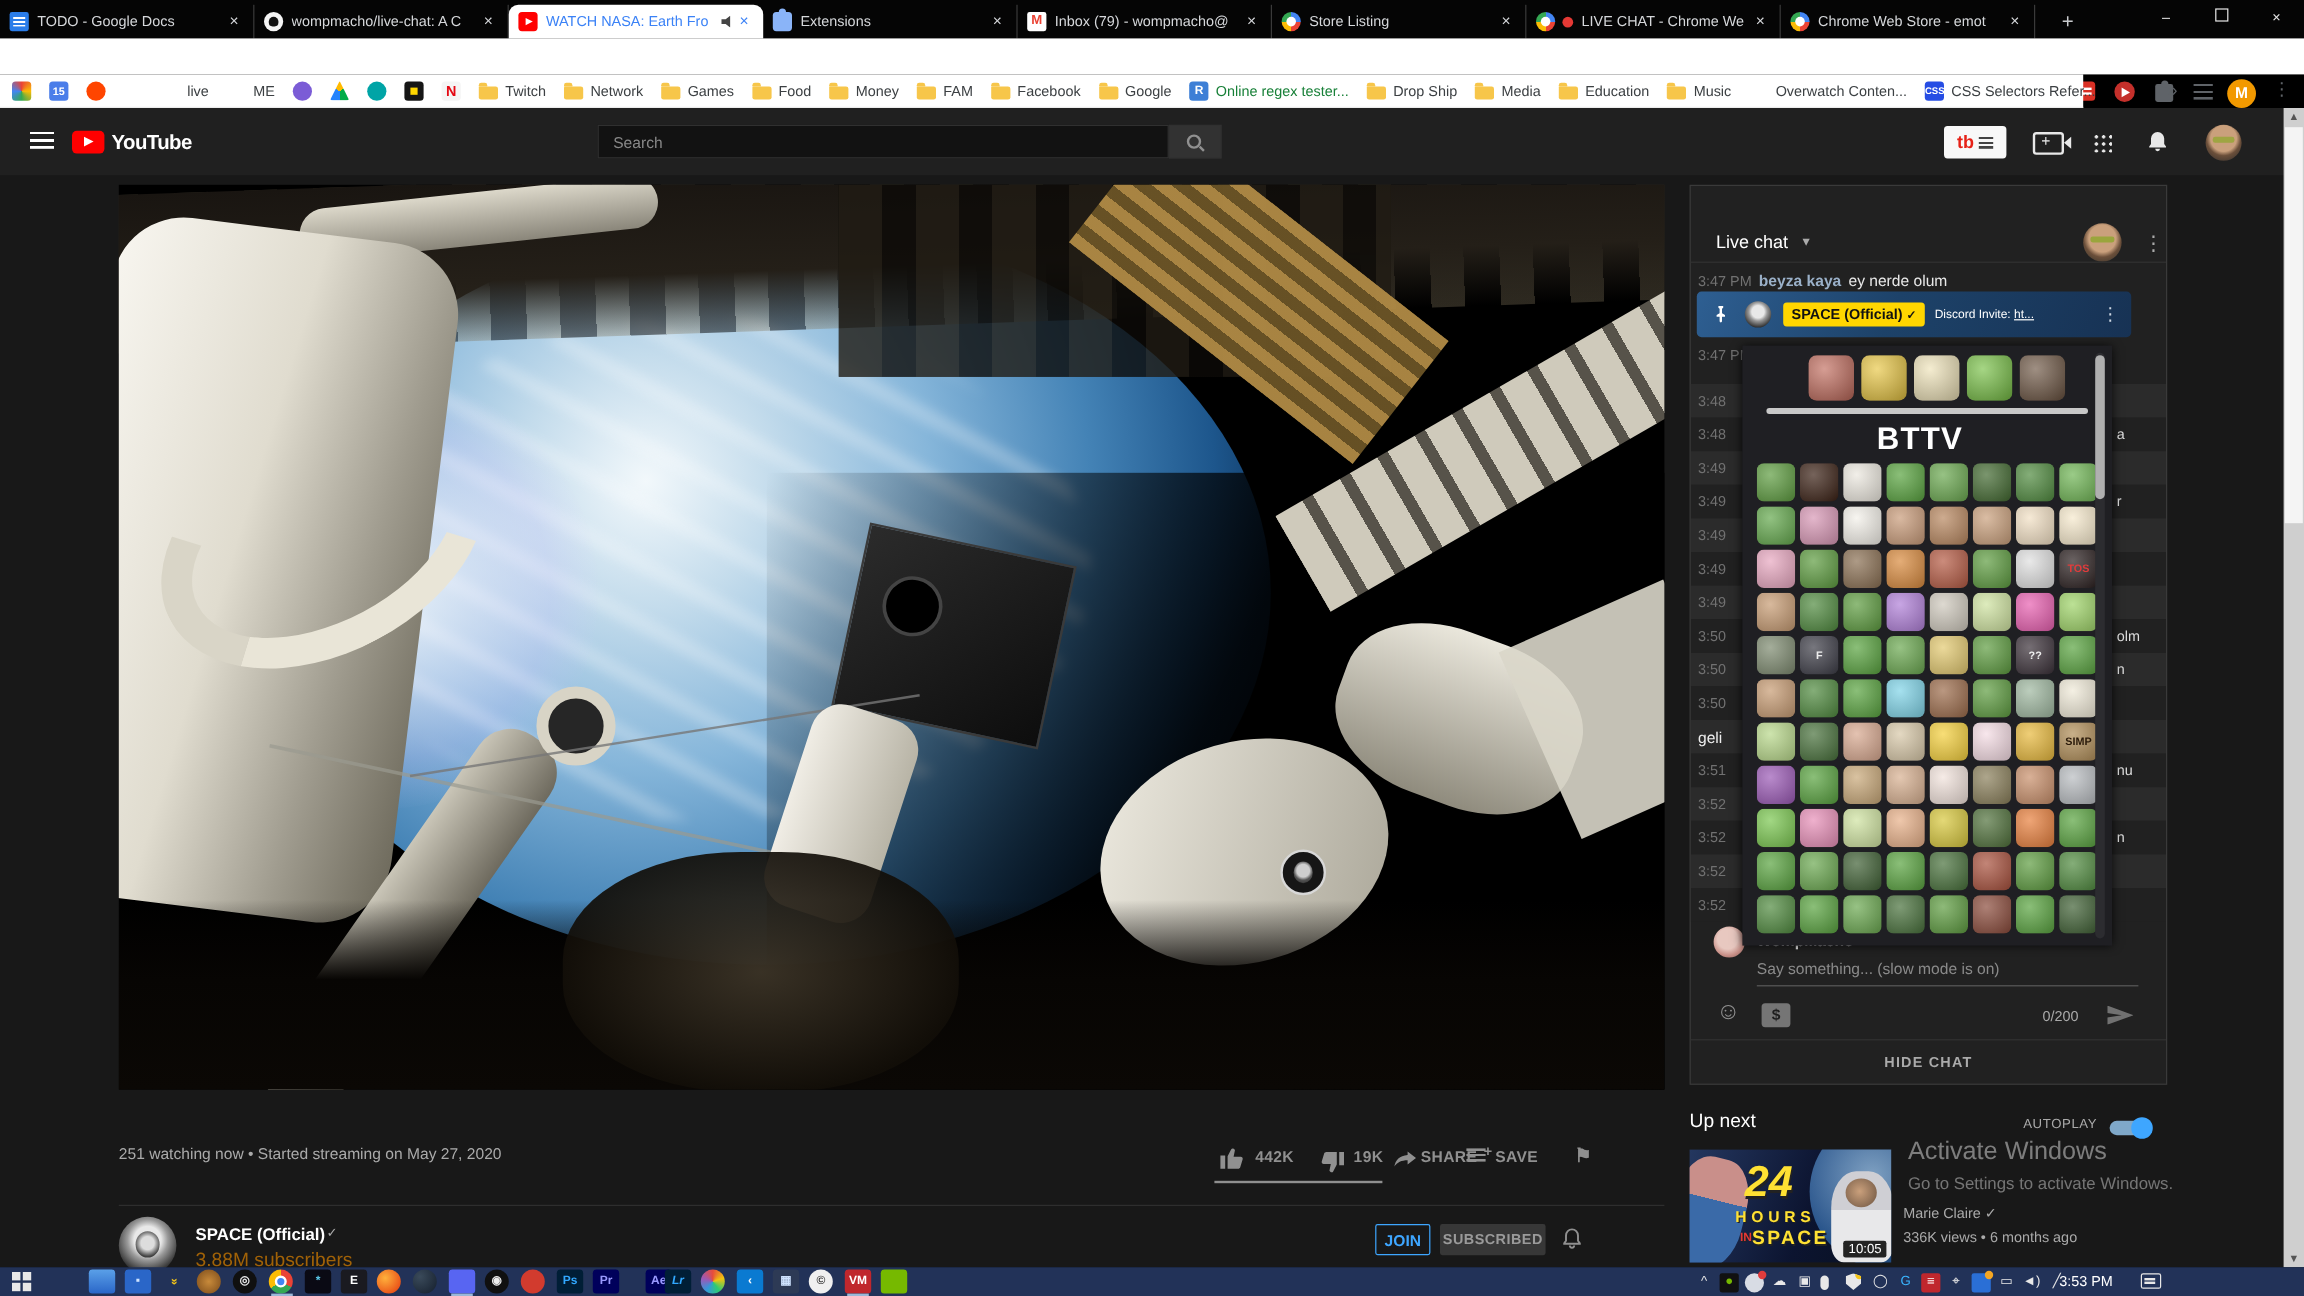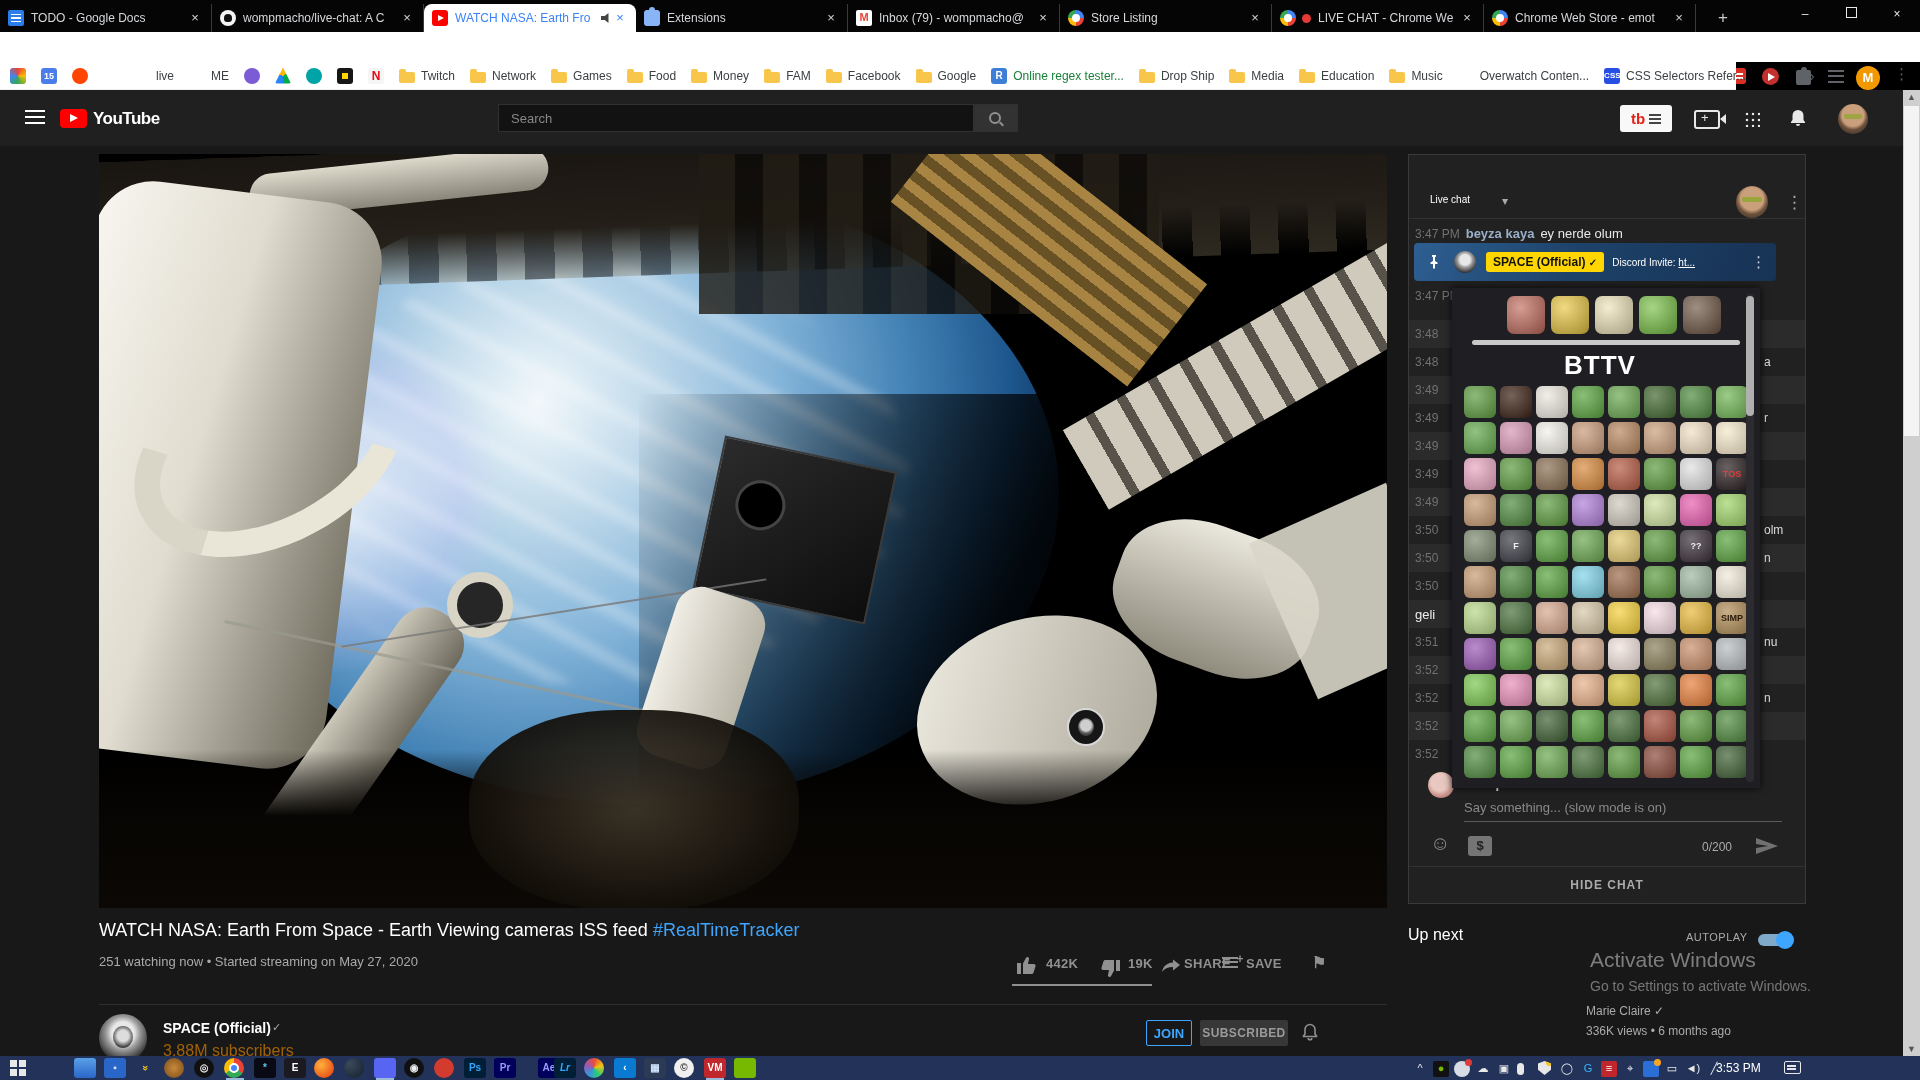--- a/index.html
+++ b/index.html
@@ -171,21 +171,21 @@
   #ch-verif{position:absolute;left:272px;top:1021px;font-size:11px;color:#aaa;}
   #ch-subs{position:absolute;left:163px;top:1042px;font-size:16px;color:#a16207;}
   #join-btn{position:absolute;left:1146px;top:1020px;width:46px;height:26px;border:1px solid #3ea6ff;color:#3ea6ff;
      font-size:13px;font-weight:bold;text-align:center;line-height:26px;border-radius:2px;box-sizing:border-box;}
   #sub-btn{position:absolute;left:1200px;top:1020px;width:88px;height:26px;background:#373737;color:#9a9a9a;
      font-size:12px;font-weight:bold;text-align:center;line-height:26px;border-radius:2px;letter-spacing:.4px;}
   #bell-ic{position:absolute;left:1300px;top:1022px;}
   
   #chatpanel{position:absolute;left:1408px;top:154px;width:398px;height:750px;background:#212121;
      border:1px solid #3a3a3a;box-sizing:border-box;}
-  #chat-title{position:absolute;left:1430px;top:194px;font-size:10px;color:#fff;text-align:center;}
+  #chat-title{position:absolute;left:1430px;top:194px;font-size:15px;color:#fff;text-align:center;}
   #chat-caret{position:absolute;left:1502px;top:194px;font-size:12px;color:#aaa;}
   #chat-avatar{position:absolute;left:1736px;top:186px;width:32px;height:32px;border-radius:50%;
      background:radial-gradient(circle at 50% 40%,#caa07c 0 45%,#6b4f3a 62%,#30302a 100%);}
   #chat-avatar::after{content:"";position:absolute;left:6px;top:11px;width:20px;height:5px;background:#9aa53c;border-radius:2px;}
   #chat-menu{position:absolute;left:1786px;top:192px;font-size:17px;color:#aaa;}
   #chat-hdr-line{position:absolute;left:1409px;top:218px;width:396px;height:1px;background:#323232;}
   #chat-rows{position:absolute;left:1409px;top:218px;width:396px;height:572px;overflow:hidden;}
   #chat-rows .row{position:absolute;left:0;width:396px;height:28px;}
   #chat-rows .tme{position:absolute;left:6px;top:7px;font-size:12px;color:#717171;}
   #chat-rows .tme.white{color:#eee;font-size:13px;}
@@ -501,21 +501,20 @@
     <div class="art-wire2"></div>
     <div class="art-bottle"></div>
     <div class="art-glove"></div>
     <div class="art-glove2"></div>
     <div class="art-panel-r"></div>
     <div class="art-fg"></div>
     <div class="art-fg-blob"></div>
     <div class="art-wm"></div>
   </div>
 
-  <div id="vtitle"><span>WATCH NASA: Earth From Space - Earth Viewing cameras ISS feed </span><span class="tag">#RealTimeTracker</span></div>
   <div id="vstats">251 watching now • Started streaming on May 27, 2020</div>
 
   <svg class="actic" style="left:1016px;" width="21" height="22" viewBox="0 0 21 22">
     <path fill="#909090" d="M1 9h4v11H1z M7 20h8.6c1 0 1.8-.6 2-1.5l1.9-6.2A1.7 1.7 0 0 0 17.8 10H12l.9-4.4A1.7 1.7 0 0 0 9.9 4L7 9.5z"></path>
   </svg>
   <div class="actlbl" style="left:1046px;">442K</div>
   <svg class="actic" style="left:1100px;top:958px;transform:rotate(180deg);" width="21" height="22" viewBox="0 0 21 22">
     <path fill="#909090" d="M1 9h4v11H1z M7 20h8.6c1 0 1.8-.6 2-1.5l1.9-6.2A1.7 1.7 0 0 0 17.8 10H12l.9-4.4A1.7 1.7 0 0 0 9.9 4L7 9.5z"></path>
   </svg>
   <div class="actlbl" style="left:1128px;">19K</div>
@@ -737,20 +736,29 @@
   <div id="in-send"></div>
   <div id="chat-ft-line"></div>
   <div id="hidechat">HIDE CHAT</div>
 
   <div id="upnext-lbl">Up next</div>
   <div id="autoplay-lbl">AUTOPLAY</div>
   <div id="toggle">
       <div class="knob"></div>
     </div>
 
+  <div id="thumb24">
+    <div class="th-earth"></div>
+    <div class="th-person"></div>
+    <div class="th-astro"></div>
+    <div id="th-l1">24</div>
+    <div id="th-l2">HOURS</div>
+    <div id="th-l3"><span class="red">IN</span><span>SPACE</span></div>
+    <div id="th-dur">10:05</div>
+  </div>
   <div id="sg-ch"><span>Marie Claire</span> <span>✓</span></div>
   <div id="sg-meta">336K views • 6 months ago</div>
   <div id="wm1">Activate Windows</div>
   <div id="wm2">Go to Settings to activate Windows.</div>
 
   <div id="taskbar"></div>
   <div id="startbtn">
       <i></i>
       <i></i>
       <i></i>

